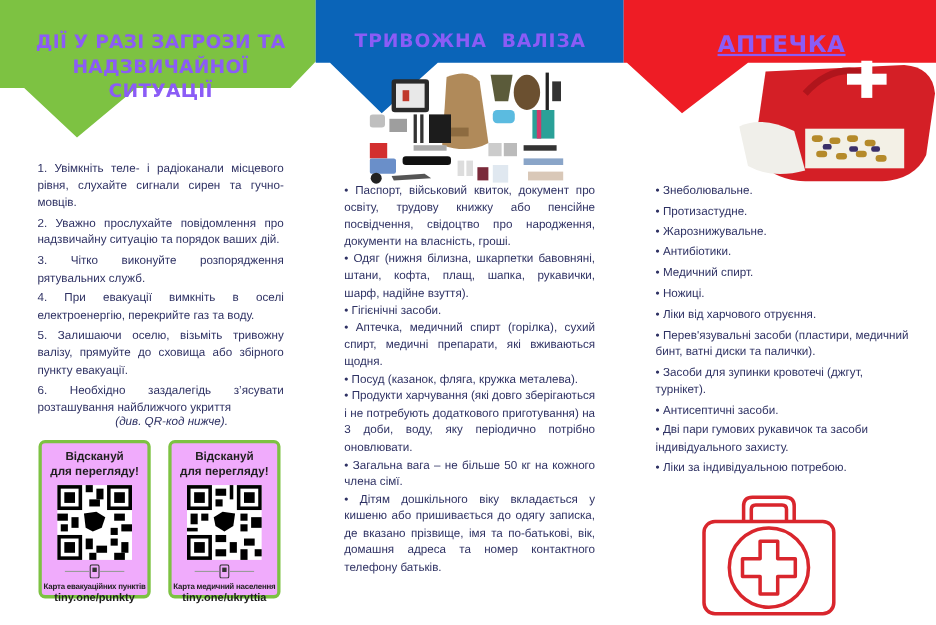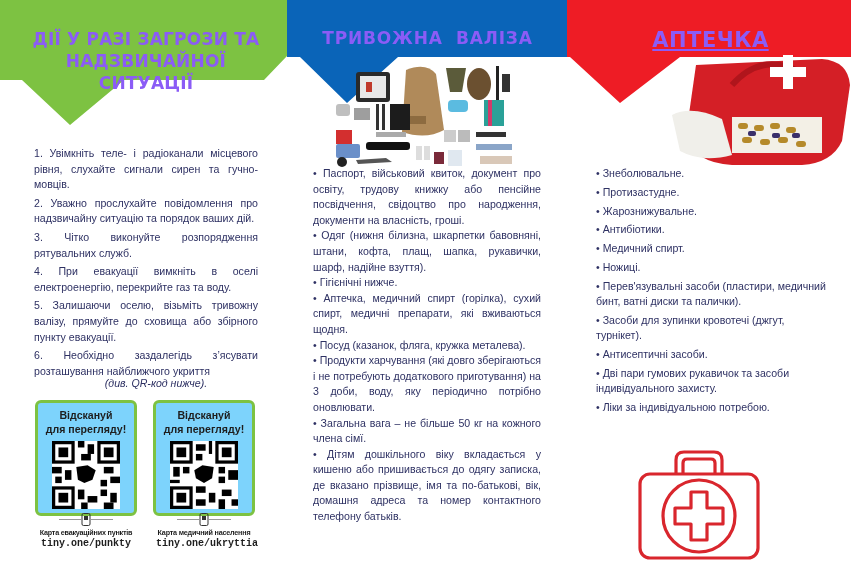--- a/index.html
+++ b/index.html
@@ -25,32 +25,32 @@
     .left-col { left: 34px; top: 146px; width: 224px; }
     .left-col .note { text-align: center; font-style: italic; margin-top: -3px; padding-left: 20px; }
 
     .mid-col { left: 313px; top: 166px; width: 228px; }
     .mid-col p { margin: 0; }
 
     .right-col { left: 596px; top: 166px; width: 232px; font-size: 10.6px; line-height: 15.2px; }
     .right-col p { margin: 0 0 3.6px 0; text-align: left; }
 
     .qr-card {
-      position: absolute; top: 400px; width: 102px; height: 116px;
-      border: 3px solid #7dc242; border-radius: 6px; background: #7dd3fc;
+      position: absolute; top: 400px; width: 102px; height: 144px;
+      border: 3px solid #7dc242; border-radius: 6px; background: #f0abfc;
       box-sizing: border-box; text-align: center;
     }
     .qr-card.a { left: 35px; }
     .qr-card.b { left: 153px; }
     .qr-head { font-weight: bold; font-size: 10.6px; line-height: 14px; margin-top: 5px; color: #1e1e1e; }
     .qr-code { display: block; margin: 5px auto 0; }
     .qr-sep { display: flex; align-items: center; justify-content: center; margin-top: 3px; height: 14px; }
     .qr-sep .line { width: 22px; height: 1px; background: #9a9a9a; }
     .qr-sub { font-size: 7.2px; line-height: 10px; font-weight: bold; color: #1e1e1e; margin-top: 2px; white-space: nowrap; letter-spacing: -0.2px; }
-    .qr-url { font-size: 10px; line-height: 12px; font-weight: bold; color: #1e1e1e; font-family: Liberation Mono, monospace; }
+    .qr-url { font-size: 10px; line-height: 12px; font-weight: bold; color: #1e1e1e; }
 
     .kit-photo { position: absolute; left: 336px; top: 60px; width: 182px; height: 108px; }
     .aid-photo { position: absolute; left: 672px; top: 55px; width: 179px; height: 110px; }
     .aid-icon { position: absolute; left: 634px; top: 440px; width: 130px; height: 126px; }
   </style>
 </head>
 <body>
 
 <svg class="bands" viewBox="0 0 851 140" width="851" height="140">
 
@@ -235,35 +235,36 @@
     </svg>
     <span class="line"></span>
   </div>
   <div class="qr-sub">Карта медичний населення</div>
   <div class="qr-url">tiny.one/ukryttia</div>
 </div>
 
 <div class="col mid-col">
   <p>• Паспорт, військовий квиток, документ про освіту, трудову книжку або пенсійне посвідчення, свідоцтво про народження, документи на власність, гроші.</p>
   <p>• Одяг (нижня білизна, шкарпетки бавовняні, штани, кофта, плащ, шапка, рукавички, шарф, надійне взуття).</p>
-  <p>• Гігієнічні нижче.</p>
+  <p>• Гігієнічні засоби.</p>
   <p>• Аптечка, медичний спирт (горілка), сухий спирт, медичні препарати, які вживаються щодня.</p>
   <p>• Посуд (казанок, фляга, кружка металева).</p>
   <p>• Продукти харчування (які довго зберігаються і не потребують додаткового приготування) на 3 доби, воду, яку періодично потрібно оновлювати.</p>
   <p>• Загальна вага – не більше 50 кг на кожного члена сімї.</p>
   <p>• Дітям дошкільного віку вкладається у кишеню або пришивається до одягу записка, де вказано прізвище, імя та по-батькові, вік, домашня адреса та номер контактного телефону батьків.</p>
 </div>
 
 <div class="col right-col">
   <p>• Знеболювальне.</p>
   <p>• Протизастудне.</p>
   <p>• Жарознижувальне.</p>
   <p>• Антибіотики.</p>
   <p>• Медичний спирт.</p>
   <p>• Ножиці.</p>
+  <p>• Ліки від харчового отруєння.</p>
   <p>• Перев'язувальні засоби (пластири, медичний бинт, ватні диски та палички).</p>
   <p>• Засоби для зупинки кровотечі (джгут, турнікет).</p>
   <p>• Антисептичні  засоби.</p>
   <p>• Дві пари гумових рукавичок та засоби індивідуального захисту.</p>
   <p>• Ліки за індивідуальною потребою.</p>
 </div>
 
 <svg class="aid-icon" viewBox="0 0 130 126">
   <g fill="none" stroke="#d9262d" stroke-width="3.2" stroke-linejoin="round">
     <path d="M42 34 L42 20 Q42 12 50 12 L80 12 Q88 12 88 20 L88 34"></path>

